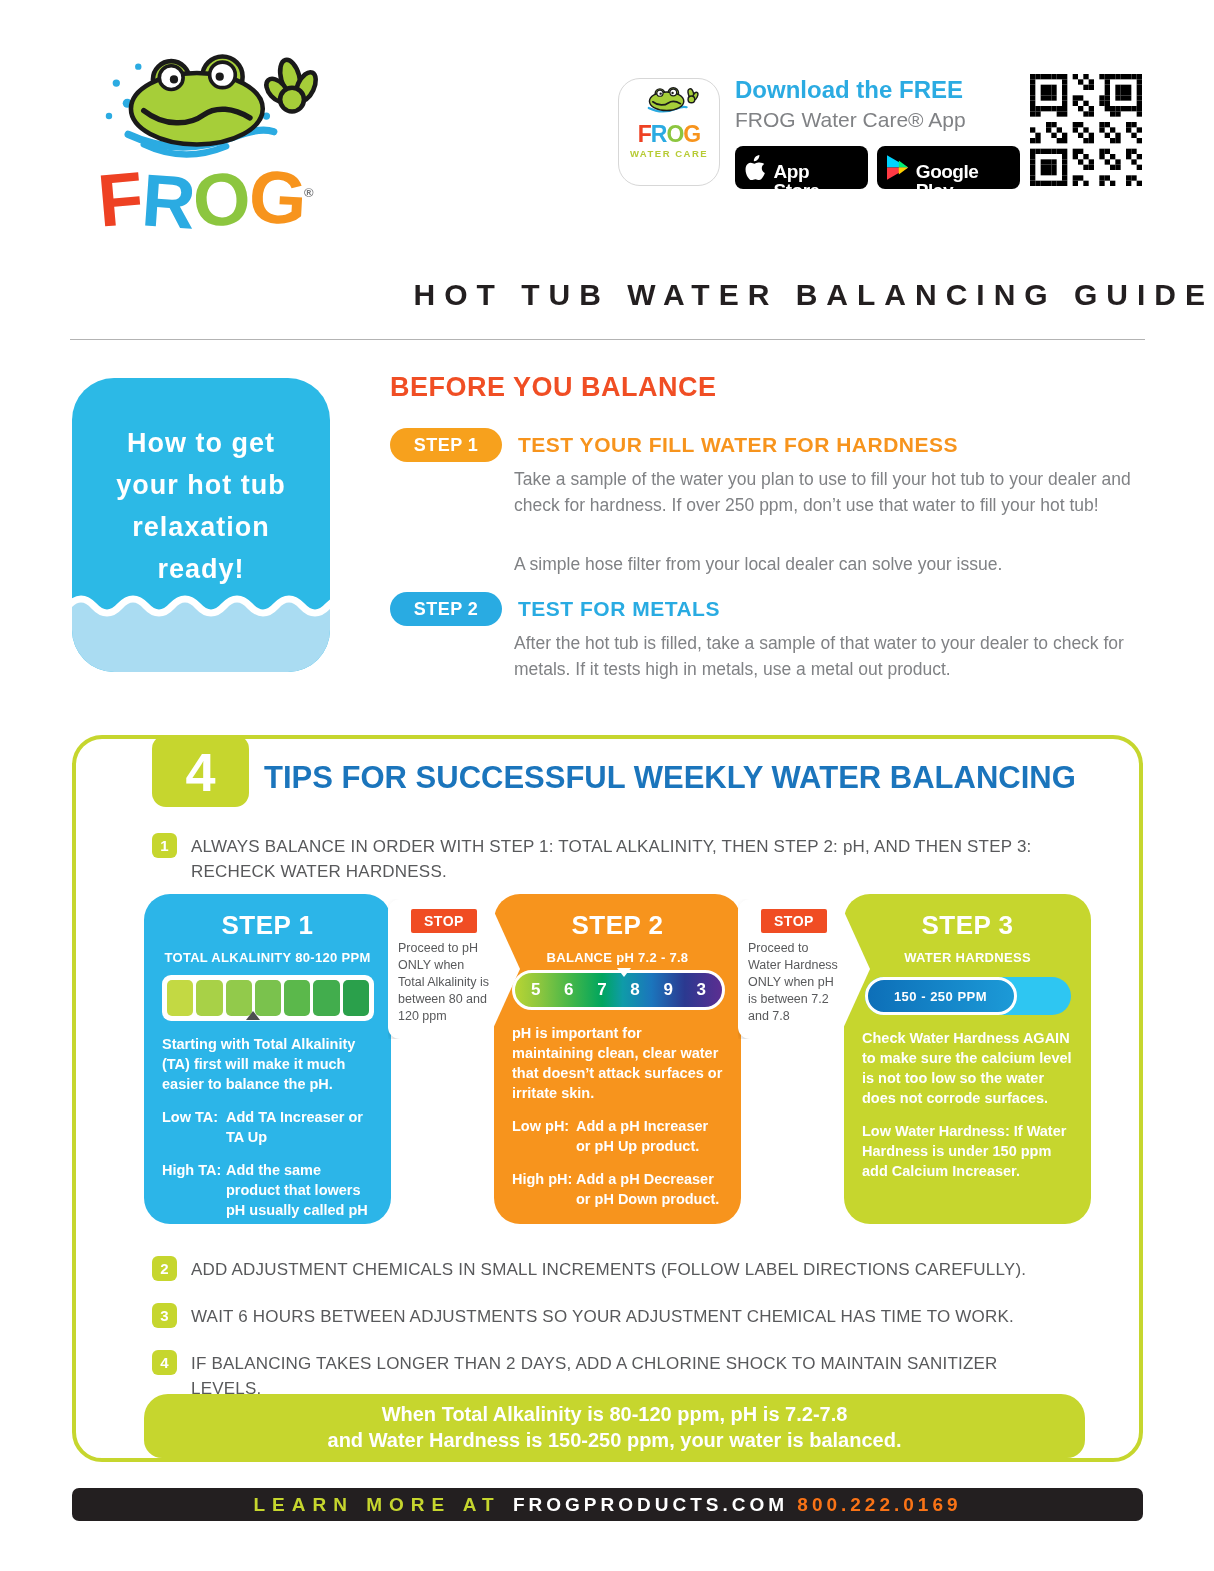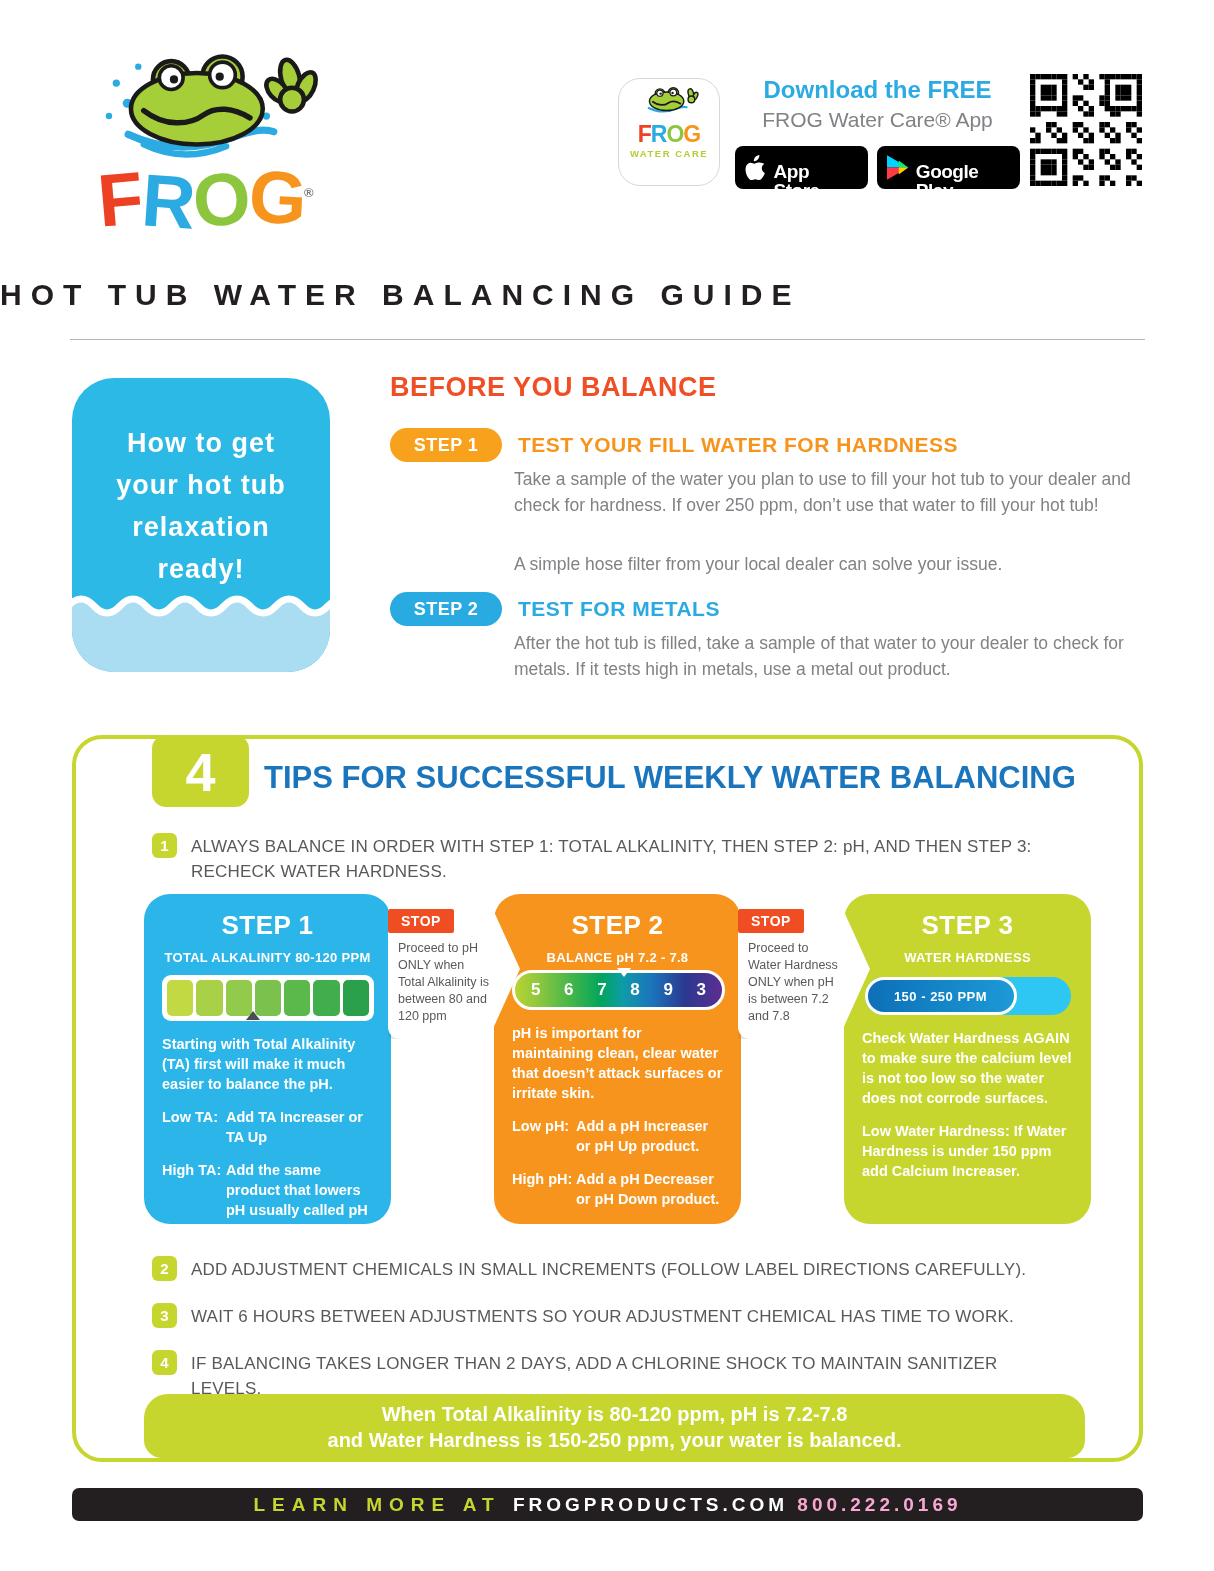--- a/index.html
+++ b/index.html
@@ -14,37 +14,37 @@
   .lR { color:#2babe2; transform:rotate(4deg) translateY(2px); }
   .lO { color:#8cc63f; transform:rotate(-4deg); }
   .lG { color:#f7941d; transform:rotate(3deg) translateY(-2px); }
   .logo-reg { font-size:13px; color:#77787b; vertical-align:28px; letter-spacing:0; }
 
   .app-icon { position:absolute; left:618px; top:78px; width:102px; height:108px; background:#fff;
               border:1px solid #d7d7d7; border-radius:22px; text-align:center; padding-top:6px; }
   .app-icon .mini-letters { font-weight:bold; font-size:23px; letter-spacing:-1px; line-height:22px; }
   .app-icon .mini-sub { font-size:9.5px; font-weight:bold; color:#b7cb34; letter-spacing:1.5px; margin-top:3px; }
 
-  .dl-block { position:absolute; left:735px; top:76px; width:285px; text-align:center; }
+  .dl-block { position:absolute; left:735px; top:76px; width:285px; }
   .dl-title { color:#2babe2; font-weight:bold; font-size:24px; }
   .dl-sub { color:#808285; font-size:21px; margin-top:4px; }
   .badge-row { position:absolute; left:735px; top:146px; width:285px; display:flex; gap:9px; }
   .store-badge { background:#000; border-radius:8px; height:43px; display:flex; align-items:center;
                  padding:0 10px; color:#fff; gap:7px; }
   .store-badge .txt { text-align:left; line-height:1; }
   .store-badge .small { font-size:9px; display:block; margin-bottom:17px; }
   .store-badge .big { font-size:19px; font-weight:bold; display:block; letter-spacing:-0.5px; }
   .apple-badge { width:138px; }
   .google-badge { width:148px; }
 
   .qr { position:absolute; left:1022px; top:66px; width:128px; height:128px; background:#fff; padding:8px; }
   .qr svg { width:112px; height:112px; fill:#000; }
 
   
-  .page-title { position:absolute; left:0; top:278px; width:100%; text-align:left;
+  .page-title { position:absolute; left:0; top:278px; width:100%; text-align:right;
                 font-size:30px; font-weight:bold; color:#231f20; letter-spacing:9px; }
   .rule { position:absolute; left:70px; top:339px; width:1075px; height:1px; background:#b3b3b3; }
 
   
   .sidebar-card { position:absolute; left:72px; top:378px; width:258px; height:294px;
                   background:#2cb9e6; border-radius:42px; overflow:hidden; }
   .sidebar-card .txt { position:relative; z-index:2; padding:44px 20px 0; text-align:center;
                        color:#fff; font-weight:bold; font-size:27px; line-height:42px; letter-spacing:1px; }
   .sidebar-card svg { position:absolute; left:0; bottom:0; z-index:1; }
 
@@ -103,33 +103,33 @@
   .wh-inner { position:absolute; left:0; top:0; width:152px; height:38px; border:3px solid #fff; border-radius:19px;
               background:linear-gradient(90deg,#0d6fb8,#1c9ad7); color:#fff; font-weight:bold; font-size:13px;
               display:flex; align-items:center; justify-content:center; letter-spacing:0.5px; }
 
   .stop-callout { position:absolute; top:160px; width:132px; height:140px; background:#fff; border-radius:12px;
                   clip-path:polygon(0 0, 76% 0, 100% 50%, 76% 100%, 0 100%);
                   filter:drop-shadow(2px 3px 3px rgba(0,0,0,0.22)); z-index:3; }
   .stop-1 { left:312px; }
   .stop-2 { left:662px; }
   .stop-badge { display:inline-block; background:#f04d23; color:#fff; font-weight:bold; font-size:14px;
-                letter-spacing:0.5px; padding:4px 13px; border-radius:2px; margin:10px 0 7px 0; }
+                letter-spacing:0.5px; padding:4px 13px; border-radius:2px; margin:10px 0 7px 23px; }
   .stop-text { padding:0 30px 0 10px; font-size:12.5px; color:#58595b; line-height:17px; }
 
   .banner { position:absolute; left:68px; bottom:0; width:941px; height:64px; background:#c6d62e;
             border-radius:24px 24px 18px 18px; text-align:center; color:#fff; font-weight:bold;
             font-size:20px; line-height:26px; padding-top:7px; }
 
   
   .footer-bar { position:absolute; left:72px; top:1488px; width:1071px; height:33px; background:#231f20;
                 border-radius:7px; text-align:center; line-height:33px; font-weight:bold; font-size:19px; }
   .footer-bar .lime { color:#c6d62e; letter-spacing:7px; }
   .footer-bar .white { color:#fff; letter-spacing:4px; }
-  .footer-bar .phone { color:#f9a8d4; letter-spacing:4px; }
+  .footer-bar .phone { color:#f97316; letter-spacing:4px; }
 </style>
 </head>
 <body>
 
 <div id="page">
 
   <div class="logo">
     <svg width="250" height="108" viewBox="0 0 260 118">
       <circle cx="32" cy="34" r="4" fill="#2babe2"></circle>
       <circle cx="44" cy="56" r="5" fill="#2babe2"></circle>

